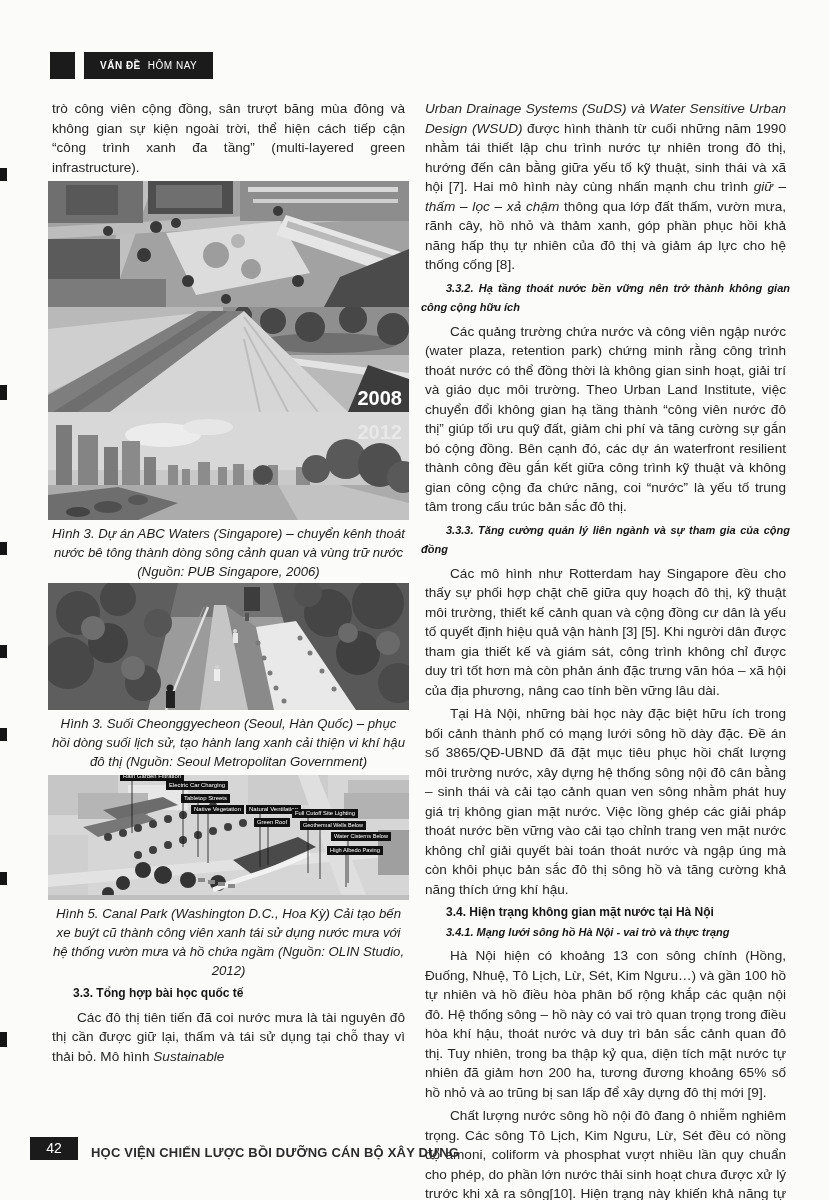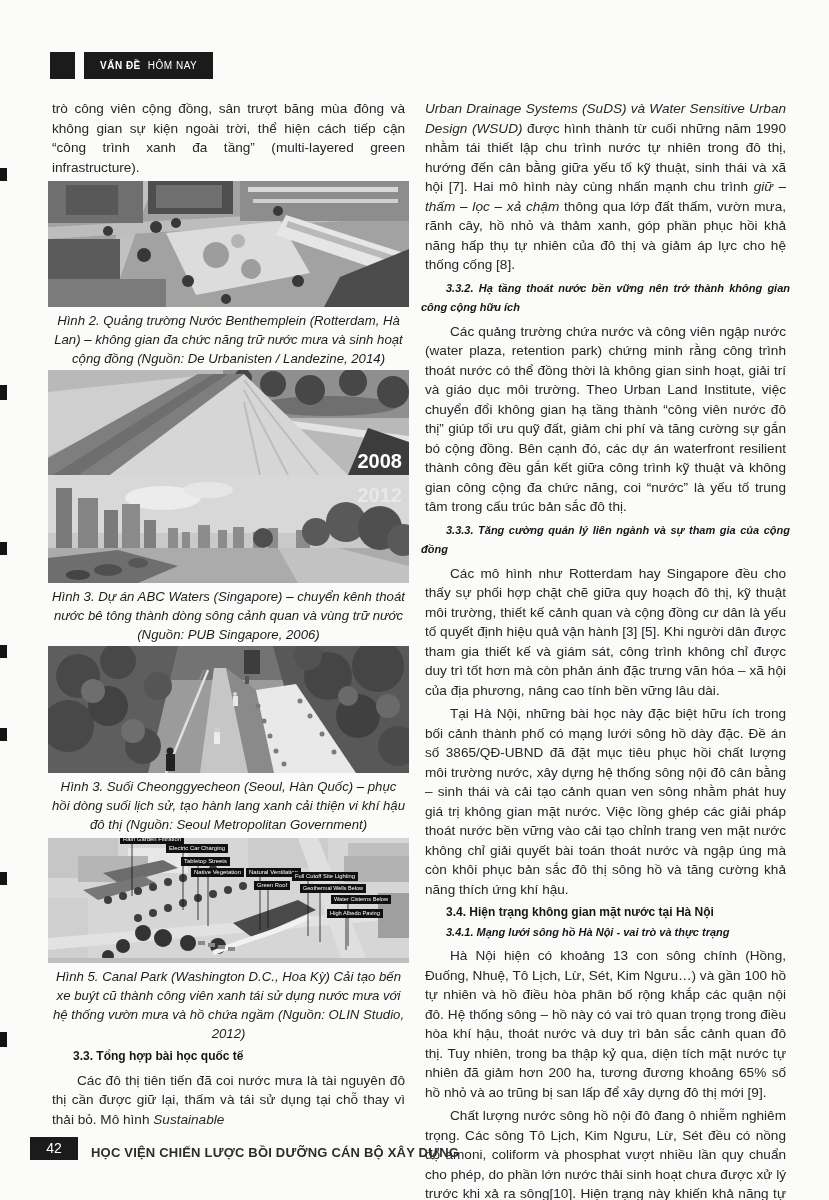--- a/index.html
+++ b/index.html
@@ -87,21 +87,20 @@
         <polygon points="292,96 361,68 361,126 276,126" fill="#4b4b4b"></polygon>
         <circle cx="108" cy="46" r="6" fill="#383838"></circle>
           <circle cx="128" cy="42" r="5" fill="#383838"></circle>
         <circle cx="96" cy="74" r="7" fill="#383838"></circle>
           <circle cx="140" cy="100" r="6" fill="#383838"></circle>
         <circle cx="230" cy="30" r="5" fill="#383838"></circle>
           <circle cx="250" cy="100" r="6" fill="#383838"></circle>
         <circle cx="60" cy="50" r="5" fill="#383838"></circle>
           <circle cx="178" cy="118" r="5" fill="#383838"></circle>
       </svg>
-      <figcaption class="caption">Hình 2. Quảng trường Nước Benthemplein (Rotterdam, Hà Lan) – không gian đa chức năng trữ nước mưa và sinh hoạt cộng đồng (Nguồn: De Urbanisten / Landezine, 2014)</figcaption>
     </figure>
 
     <figure>
       <svg class="photo" viewBox="0 0 361 213">
         <rect width="361" height="105" fill="#b9b9b9"></rect>
         <rect x="175" y="0" width="186" height="48" fill="#8f8f8f"></rect>
         <ellipse cx="280" cy="36" rx="70" ry="10" fill="#6f6f6f"></ellipse>
         <circle cx="225" cy="14" r="13" fill="#474747"></circle>
           <circle cx="262" cy="20" r="15" fill="#474747"></circle>
         <circle cx="305" cy="12" r="14" fill="#474747"></circle>

